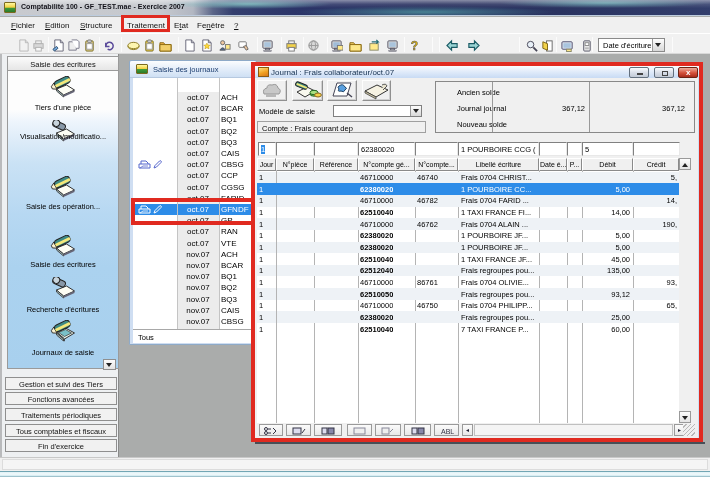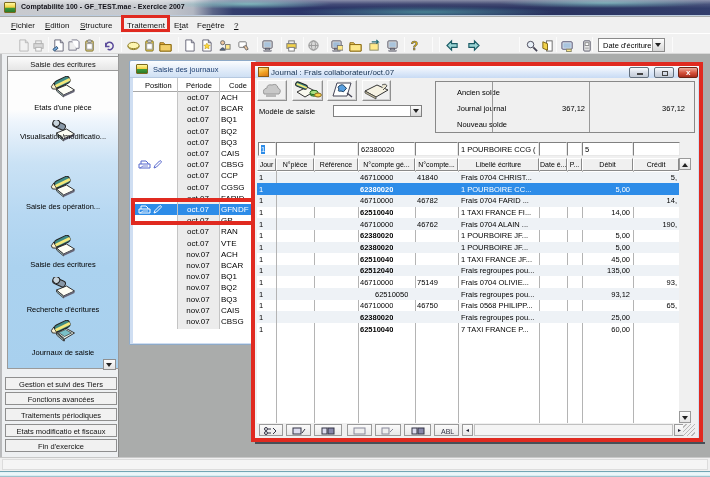--- a/index.html
+++ b/index.html
@@ -321,21 +321,21 @@
       <div class="sbicon" style="top:5px"><svg width="27" height="22" viewBox="0 0 27 22">
           <polygon points="7,13 17,9 25,14 14,19" fill="#fdfdf4" stroke="#333" stroke-width="1"></polygon>
           <polygon points="7,13 14,19 14,21 7,15" fill="#9ab0b0" stroke="#333" stroke-width="0.8"></polygon>
           <polygon points="14,19 25,14 25,16 14,21" fill="#667" stroke="none"></polygon>
           <g transform="translate(1,2) rotate(-26 10 7)">
             <polygon points="1,4.5 5,2.2 5,9.2 1,7" fill="#f8f0d0" stroke="#222" stroke-width=".8"></polygon>
             <rect x="5" y="1.6" width="16" height="7" rx="3" fill="#3e8a85" stroke="#222" stroke-width="1"></rect>
             <rect x="5" y="4.6" width="16" height="2.8" fill="#f4e87a"></rect>
           </g>
         </svg></div>
-      <div class="sbitem" style="top:32px">Etats d'une pièce</div>
+      <div class="sbitem" style="top:32px">Tiers d'une pièce</div>
       <div class="sbicon" style="top:49px"><svg width="27" height="22" viewBox="0 0 27 22">
           <polygon points="7,13 17,9 25,14 14,19" fill="#fdfdf4" stroke="#333" stroke-width="1"></polygon>
           <polygon points="7,13 14,19 14,21 7,15" fill="#9ab0b0" stroke="#333" stroke-width="0.8"></polygon>
           <polygon points="14,19 25,14 25,16 14,21" fill="#667" stroke="none"></polygon>
           <g transform="rotate(24 11 6)">
             <rect x="3" y="3" width="13" height="6" rx="2.6" fill="#8898a8" stroke="#222" stroke-width="1"></rect>
             <circle cx="6" cy="5" r="3.4" fill="#c8d4dc" stroke="#222"></circle>
           </g>
         </svg></div>
       <div class="sbitem" style="top:61px">Visualisation/modificatio...</div>
@@ -391,25 +391,20 @@
 
 <div class="abs" id="statusbar"></div>
 <div class="abs" id="statusin"></div>
 <div class="abs" id="bottomframe"></div>
 
 <div class="abs" id="swin">
   <div class="abs stitle"></div>
   <div class="abs sicon"></div>
   <div class="abs sttl">Saisie des journaux</div>
   <div class="abs sbody" id="sbody">
-      <div class="abs shdr">
-        <span style="left:12px">Position</span>
-        <span style="left:53px">Période</span>
-        <span style="left:96px">Code</span>
-      </div>
       <div class="col-per"></div>
       <div class="srow" style="top:14px">
         <span class="per">oct.07</span>
         <span class="code">ACH</span>
       </div>
       <div class="srow" style="top:25.2px">
         <span class="per">oct.07</span>
         <span class="code">BCAR</span>
       </div>
       <div class="srow" style="top:36.4px">
@@ -497,20 +492,21 @@
       <div class="srow" style="top:226.79999999999998px">
         <span class="per">nov.07</span>
         <span class="code">CAIS</span>
       </div>
       <div class="srow" style="top:238px">
         <span class="per">nov.07</span>
         <span class="code">CBSG</span>
       </div>
       <div class="vline" style="left:44px;top:0"></div>
       <div class="vline" style="left:86px;top:0"></div>
+      <div class="tous">Tous</div>
     </div>
 </div>
 <div class="abs" id="redbox-row"></div>
 
 <div class="abs" id="redbox-j"></div>
 <div class="abs" style="left:255px;top:442px;width:450px;height:2px;background:#474f57"></div>
 <div class="abs" id="jwin">
   <div class="abs" id="jtitle"></div>
   <div class="abs" id="jicon"></div>
   <div class="abs" id="jttl">Journal : Frais collaborateur/oct.07</div>
@@ -548,20 +544,21 @@
         <g transform="translate(1,1)">
           <polygon points="1,9 13,3 24,8 12,15" fill="#f6f2e2" stroke="#333"></polygon>
           <polygon points="1,9 12,15 12,17 1,11" fill="#c8c0a0" stroke="#333" stroke-width=".7"></polygon>
           <path d="M18 3 q4 -2 5 1 l-4 4" fill="#e8e4d0" stroke="#333" stroke-width=".8"></path>
         </g>
       </svg></div>
   <div class="abs" id="jlbl">Modèle de saisie</div>
   <div class="abs" id="jcombo">
       <span class="btn"><span class="darr" style="left:2px;top:3px"></span></span>
     </div>
+  <div class="abs" id="jcompte">Compte :  Frais courant dep</div>
   <div class="abs" id="jpanel">
     <span class="pl" style="top:6px">Ancien solde</span>
     <span class="pl" style="top:22px">Journal journal</span>
     <span class="pl" style="top:38px">Nouveau solde</span>
     <span class="pline" style="left:56px"></span>
     <span class="pline" style="left:153px"></span>
     <span class="pv" style="left:58px;top:22px;width:91px">367,12</span>
     <span class="pv" style="left:157px;top:22px;width:92px">367,12</span>
   </div>
   <div id="jentry">
@@ -592,21 +589,21 @@
       <div class="gvl" style="left:101px"></div>
       <div class="gvl" style="left:158px"></div>
       <div class="gvl" style="left:201px"></div>
       <div class="gvl" style="left:282px"></div>
       <div class="gvl" style="left:310px"></div>
       <div class="gvl" style="left:325px"></div>
       <div class="gvl" style="left:376px"></div>
       <div class="grow gstripe" style="top:13.6px">
         <span style="left:2px">1</span>
         <span style="left:103px">46710000</span>
-        <span style="left:160px">41840</span>
+        <span style="left:160px">46740</span>
         <span style="left:204px;width:77px">Frais 0704 CHRIST...</span>
         <span class="num" style="left:325px;width:48px"></span>
         <span class="num" style="left:376px;width:44px">5,</span>
       </div>
       <div class="grow gsel" style="top:25.25px">
         <span style="left:2px">1</span>
         <span style="left:103px;font-weight:bold">62380020</span>
         <span style="left:160px"></span>
         <span style="left:204px;width:77px">1 POURBOIRE CC...</span>
         <span class="num" style="left:325px;width:48px">5,00</span>
@@ -664,38 +661,38 @@
         <span style="left:2px">1</span>
         <span style="left:103px;font-weight:bold">62512040</span>
         <span style="left:160px"></span>
         <span style="left:204px;width:77px">Frais regroupes pou...</span>
         <span class="num" style="left:325px;width:48px">135,00</span>
         <span class="num" style="left:376px;width:44px"></span>
       </div>
       <div class="grow" style="top:118.45px">
         <span style="left:2px">1</span>
         <span style="left:103px">46710000</span>
-        <span style="left:160px">75149</span>
+        <span style="left:160px">86761</span>
         <span style="left:204px;width:77px">Frais 0704 OLIVIE...</span>
         <span class="num" style="left:325px;width:48px"></span>
         <span class="num" style="left:376px;width:44px">93,</span>
       </div>
       <div class="grow gstripe" style="top:130.1px">
         <span style="left:2px">1</span>
-        <span style="left:118px;font-weight:normal">62510050</span>
+        <span style="left:103px;font-weight:bold">62510050</span>
         <span style="left:160px"></span>
         <span style="left:204px;width:77px">Frais regroupes pou...</span>
         <span class="num" style="left:325px;width:48px">93,12</span>
         <span class="num" style="left:376px;width:44px"></span>
       </div>
       <div class="grow" style="top:141.75px">
         <span style="left:2px">1</span>
         <span style="left:103px">46710000</span>
         <span style="left:160px">46750</span>
-        <span style="left:204px;width:77px">Frais 0568 PHILIPP...</span>
+        <span style="left:204px;width:77px">Frais 0704 PHILIPP...</span>
         <span class="num" style="left:325px;width:48px"></span>
         <span class="num" style="left:376px;width:44px">65,</span>
       </div>
       <div class="grow gstripe" style="top:153.4px">
         <span style="left:2px">1</span>
         <span style="left:103px;font-weight:bold">62380020</span>
         <span style="left:160px"></span>
         <span style="left:204px;width:77px">Frais regroupes pou...</span>
         <span class="num" style="left:325px;width:48px">25,00</span>
         <span class="num" style="left:376px;width:44px"></span>
@@ -749,14 +746,14 @@
       <div class="jbb" style="left:205px;width:11px;padding-top:1px">◂</div>
       <div id="hsbtrack"></div>
       <div class="jbb" style="left:417px;width:11px;padding-top:1px">▸</div>
       <div id="grip"></div>
     </div>
 </div>
 
 <div class="sbbtn" style="top:377px">Gestion et suivi des Tiers</div>
 <div class="sbbtn" style="top:392px">Fonctions avancées</div>
 <div class="sbbtn" style="top:408px">Traitements périodiques</div>
-<div class="sbbtn" style="top:424px">Etats modificatio et fiscaux</div>
+<div class="sbbtn" style="top:424px">Tous comptables et fiscaux</div>
 <div class="sbbtn" style="top:439px">Fin d'exercice</div>
 
 </body></html>

